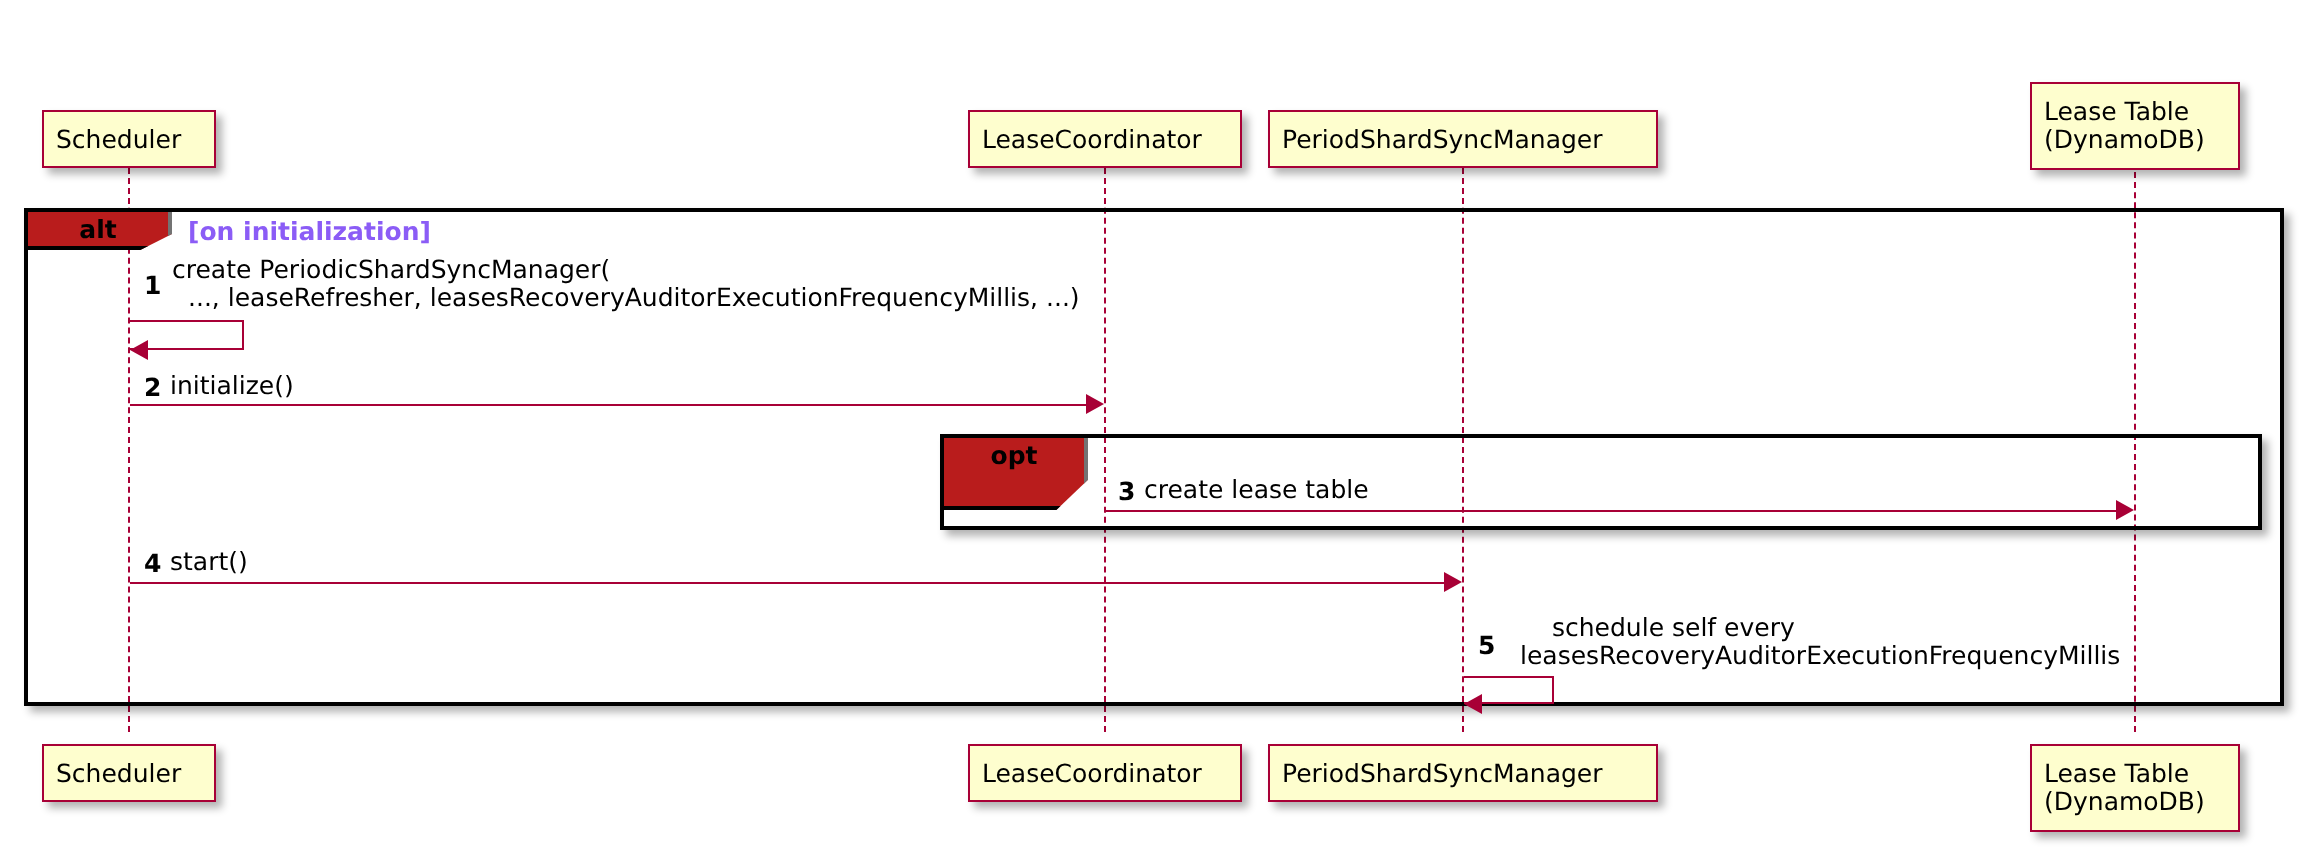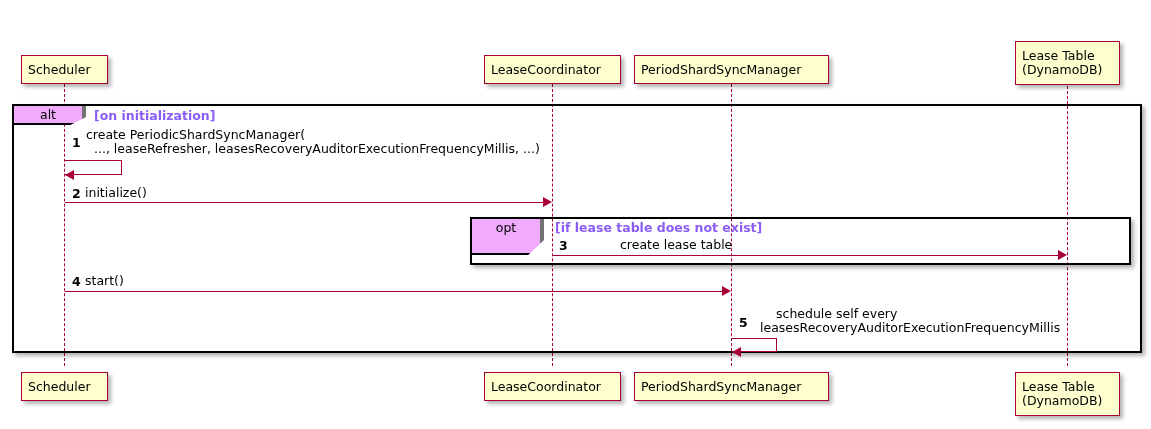--- a/index.html
+++ b/index.html
@@ -59,26 +59,26 @@
   .fragment {
     position: absolute;
     box-sizing: border-box;
     border: 2px solid #000000;
     background: transparent;
     box-shadow: 3px 3px 4px rgba(0,0,0,0.30);
   }
   .frag-tab {
     position: absolute;
     box-sizing: border-box;
-    background: #f0abfc;
-    border-right: 4px solid #737373;
+    background: #b91c1c;
+    border-right: 2px solid #737373;
     border-bottom: 2px solid #000000;
     color: #000000;
     font-size: 12.5px;
-    font-weight: normal;
+    font-weight: bold;
     text-align: center;
     line-height: 17px;
     
     clip-path: polygon(0 0, 100% 0, 100% 58%, 78% 100%, 0 100%);
   }
   .frag-tab-label {
     position: absolute;
     left: 0; top: 0;
     width: 100%;
     text-align: center;
@@ -182,24 +182,23 @@
   <div class="msg-label" style="left:85px; top:186px;">initialize()</div>
   <div class="msg-line" style="left:65px; top:202px; width:478px;"></div>
   <div class="msg-arrow right" style="left:543px; top:197px;"></div>
 
   <div class="fragment" style="left:470px; top:217px; width:661px; height:48px;"></div>
 
   <div class="frag-tab" style="left:472px; top:219px; width:72px; height:36px;">
     <span class="frag-tab-label">opt</span>
   </div>
 
-  <div class="frag-cond" style="left:555px; top:220px;">[if lease table does not exist]</div>
 
   <div class="msg-num" style="left:559px; top:238px;">3</div>
-  <div class="msg-label" style="left:572px; top:238px;margin-left:48px;">create lease table</div>
+  <div class="msg-label" style="left:572px; top:238px;">create lease table</div>
   <div class="msg-line" style="left:553px; top:255px; width:505px;"></div>
   <div class="msg-arrow right" style="left:1058px; top:250px;"></div>
 
   <div class="msg-num" style="left:72px; top:274px;">4</div>
   <div class="msg-label" style="left:85px; top:274px;">start()</div>
   <div class="msg-line" style="left:65px; top:291px; width:657px;"></div>
   <div class="msg-arrow right" style="left:722px; top:286px;"></div>
 
   <div class="msg-num" style="left:739px; top:315px;">5</div>
   <div class="msg-label" style="left:776px; top:307px;">schedule self every</div>

